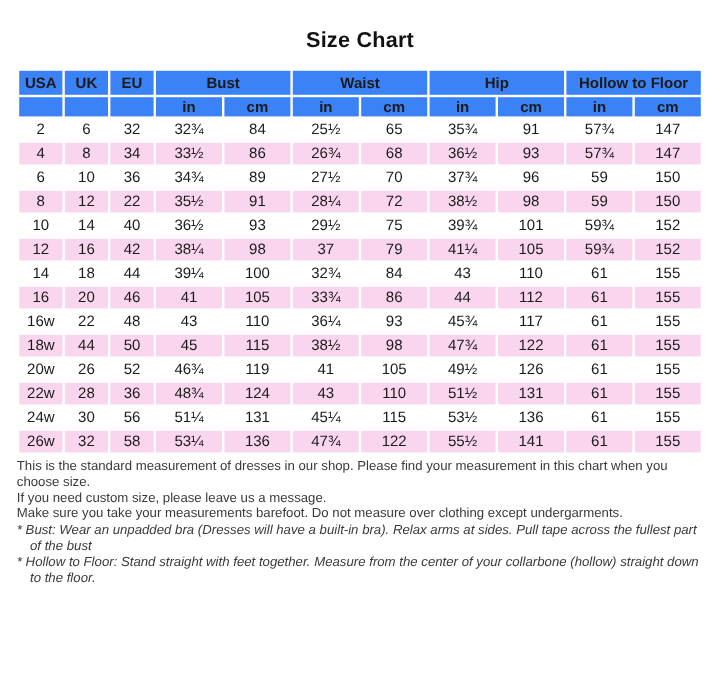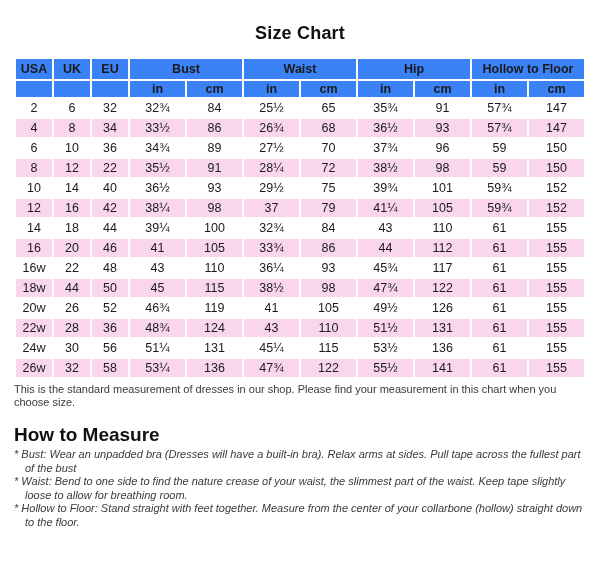--- a/index.html
+++ b/index.html
@@ -297,25 +297,25 @@
           <td>55½</td>
           <td>141</td>
           <td>61</td>
           <td>155</td>
         </tr>
       </tbody>
   </table>
 
   <div class="notes">
     <div>This is the standard measurement of dresses in our shop. Please find your measurement in this chart when you choose size.</div>
+    <div>If you need custom size, please leave us a message.</div>
   </div>
 
-  <h2 class="htm-heading">How to Measure</h2>
 
   <div class="htm-text">
+    <p>Make sure you take your measurements barefoot. Do not measure over clothing except undergarments.</p>
     <div>
         <p class="bullet">* Bust: Wear an unpadded bra (Dresses will have a built-in bra). Relax arms at sides. Pull tape across the fullest part of the bust</p>
-        <p class="bullet">* Waist: Bend to one side to find the nature crease of your waist, the slimmest part of the waist. Keep tape slightly loose to allow for breathing room.</p>
         <p class="bullet">* Hollow to Floor: Stand straight with feet together. Measure from the center of your collarbone (hollow) straight down to the floor.</p>
       </div>
   </div>
 
 </div>
 
 </body></html>

